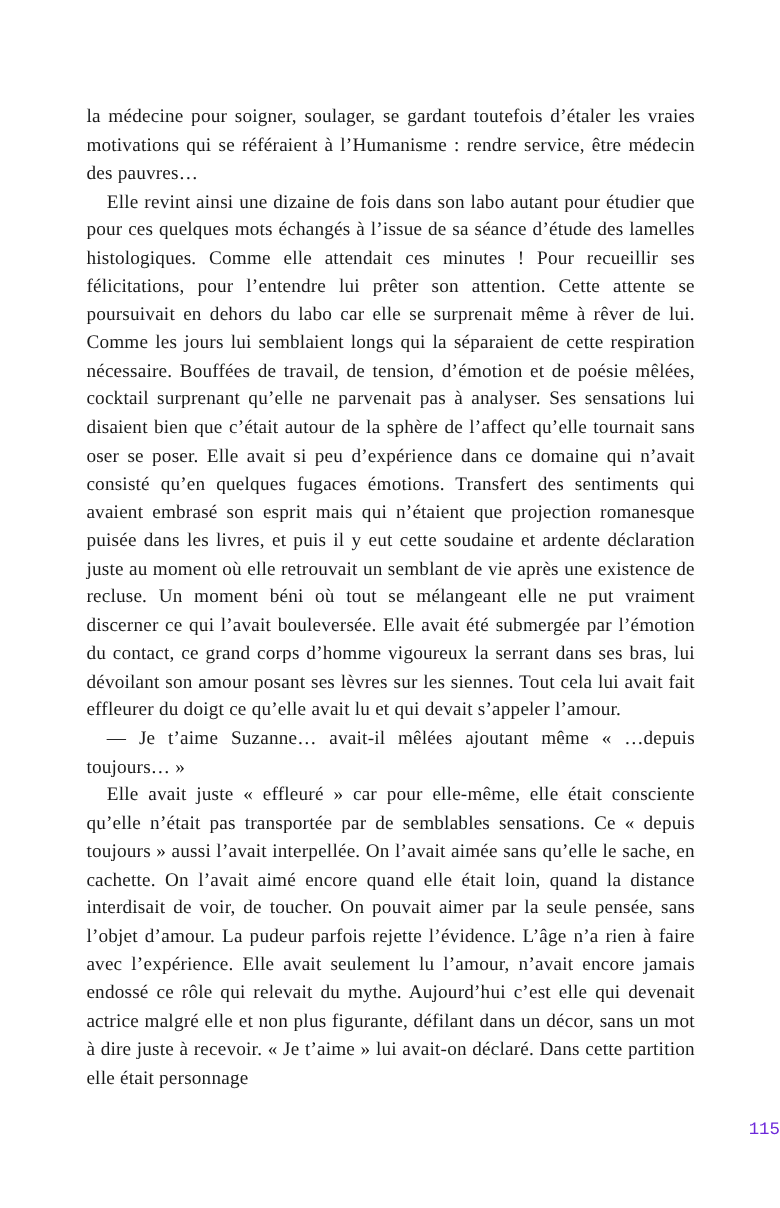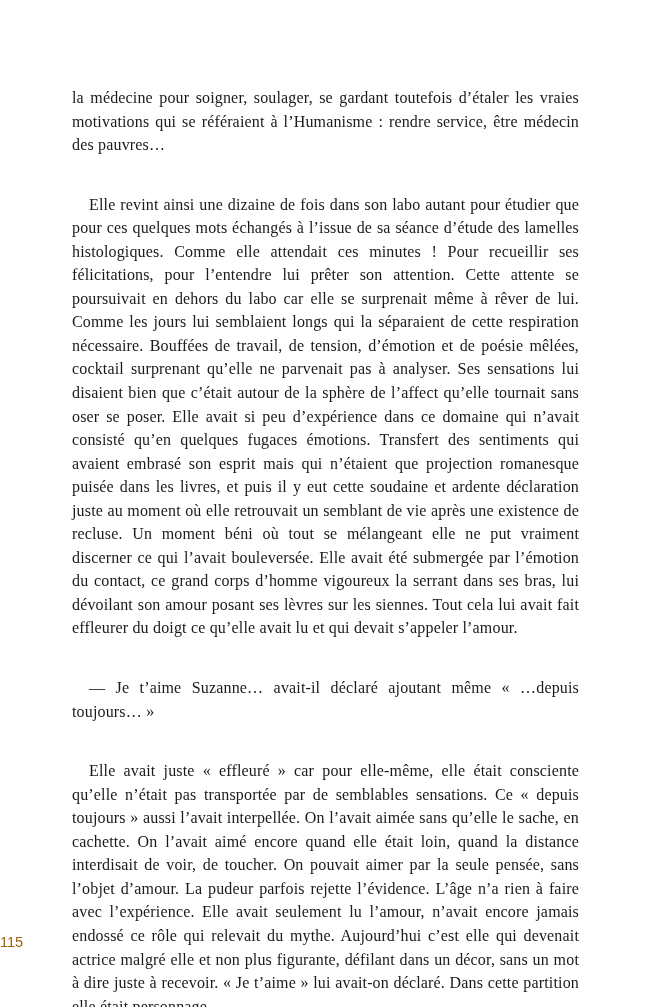--- a/index.html
+++ b/index.html
@@ -37,49 +37,48 @@
     hyphens: none;
     -webkit-hyphens: none;
   }
   .para {
     margin: 0;
     padding: 0;
     text-align: justify;
   }
   .para-indent {
     text-indent: 17px;
-    margin-top: 36px;
   }
   
   .para:last-child {
     text-align-last: left;
     font-family: Liberation Serif, serif;
   }
   .para {
     text-align-last: left;
   }
   .folio {
     position: absolute;
     left: 0;
     top: 932px;
     width: 650px;
-    text-align: left;
+    text-align: right;
     font-size: 14.5px;
     line-height: 20px;
-    color: #a16207;
-    font-family: Liberation Sans, sans-serif;
+    color: #6d28d9;
+    font-family: Liberation Mono, monospace;
   }
 </style>
 </head>
 <body>
 
 <div class="page">
 
   <div class="text-block">
     <p class="para">la médecine pour soigner, soulager, se gardant toutefois d’étaler les vraies motivations qui se référaient à l’Humanisme : rendre service, être médecin des pauvres…</p>
     <p class="para para-indent">Elle revint ainsi une dizaine de fois dans son labo autant pour étudier que pour ces quelques mots échangés à l’issue de sa séance d’étude des lamelles histologiques. Comme elle attendait ces minutes ! Pour recueillir ses félicitations, pour l’entendre lui prêter son attention. Cette attente se poursuivait en dehors du labo car elle se surprenait même à rêver de lui. Comme les jours lui semblaient longs qui la séparaient de cette respiration nécessaire. Bouffées de travail, de tension, d’émotion et de poésie mêlées, cocktail surprenant qu’elle ne parvenait pas à analyser. Ses sensations lui disaient bien que c’était autour de la sphère de l’affect qu’elle tournait sans oser se poser. Elle avait si peu d’expérience dans ce domaine qui n’avait consisté qu’en quelques fugaces émotions. Transfert des sentiments qui avaient embrasé son esprit mais qui n’étaient que projection romanesque puisée dans les livres, et puis il y eut cette soudaine et ardente déclaration juste au moment où elle retrouvait un semblant de vie après une existence de recluse. Un moment béni où tout se mélangeant elle ne put vraiment discerner ce qui l’avait bouleversée. Elle avait été submergée par l’émotion du contact, ce grand corps d’homme vigoureux la serrant dans ses bras, lui dévoilant son amour posant ses lèvres sur les siennes. Tout cela lui avait fait effleurer du doigt ce qu’elle avait lu et qui devait s’appeler l’amour.</p>
-    <p class="para para-indent">— Je t’aime Suzanne… avait-il déclaré ajoutant même « …depuis toujours… »</p>
+    <p class="para para-indent">— Je t’aime Suzanne… avait-il mêlées ajoutant même « …depuis toujours… »</p>
     <p class="para para-indent">Elle avait juste « effleuré » car pour elle-même, elle était consciente qu’elle n’était pas transportée par de semblables sensations. Ce « depuis toujours » aussi l’avait interpellée. On l’avait aimée sans qu’elle le sache, en cachette. On l’avait aimé encore quand elle était loin, quand la distance interdisait de voir, de toucher. On pouvait aimer par la seule pensée, sans l’objet d’amour. La pudeur parfois rejette l’évidence. L’âge n’a rien à faire avec l’expérience. Elle avait seulement lu l’amour, n’avait encore jamais endossé ce rôle qui relevait du mythe. Aujourd’hui c’est elle qui devenait actrice malgré elle et non plus figurante, défilant dans un décor, sans un mot à dire juste à recevoir. « Je t’aime » lui avait-on déclaré. Dans cette partition elle était personnage</p>
   </div>
 
   <div class="folio">115</div>
 
 </div>
 
 </body></html>

